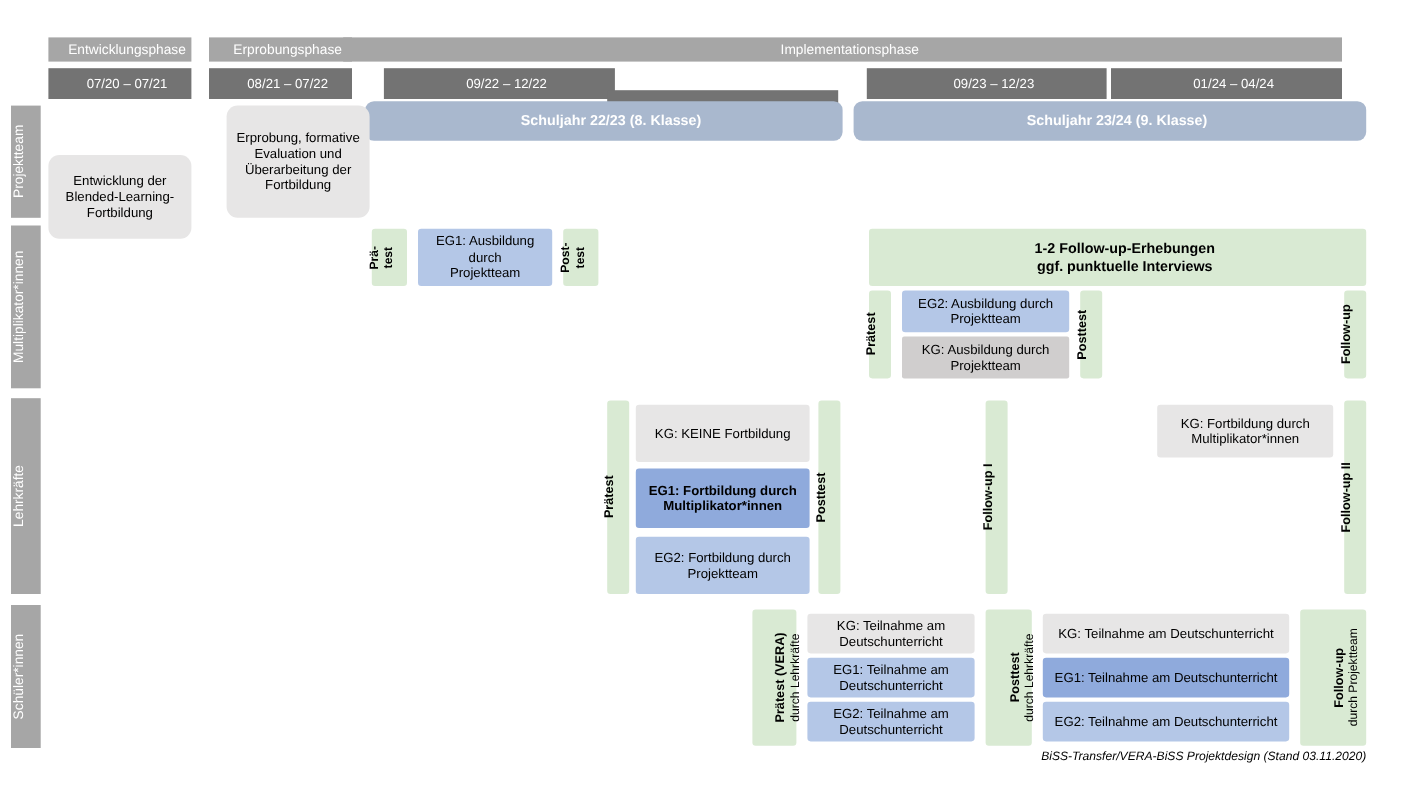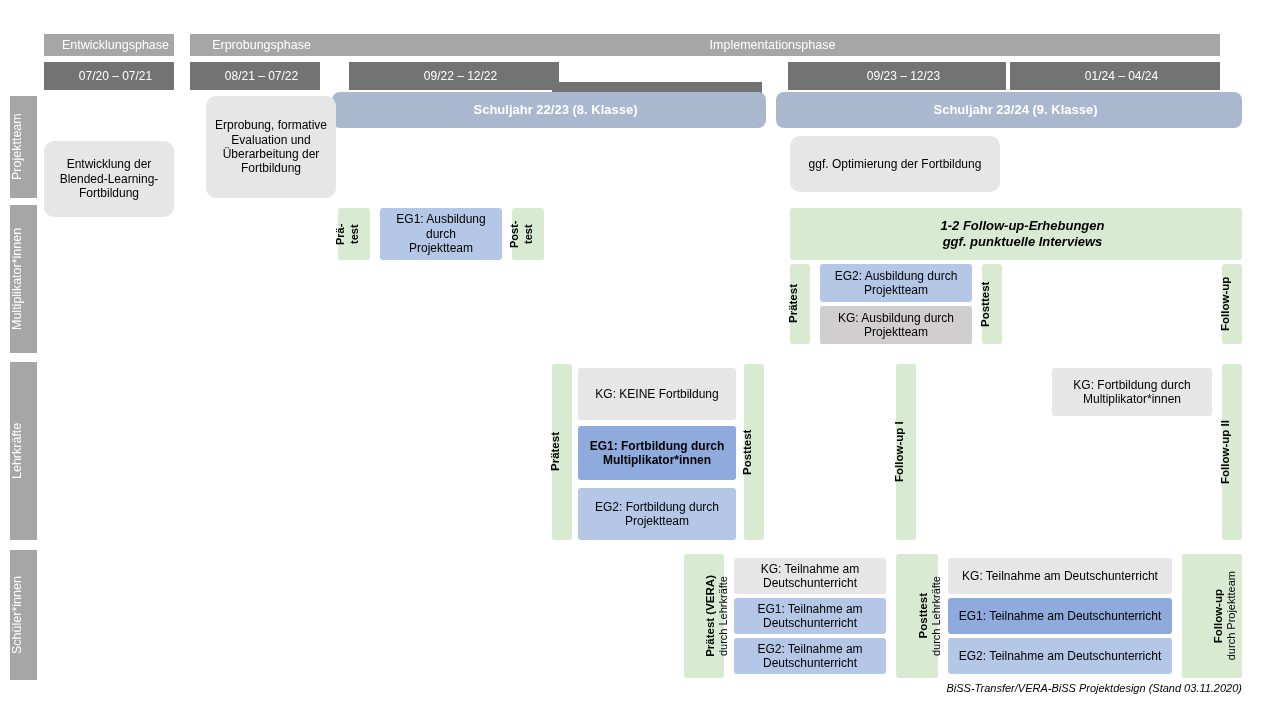--- a/index.html
+++ b/index.html
@@ -131,29 +131,28 @@
   <div class="abs datebar ctr" style="left:349px; top:62px; width:210px; height:28px;">09/22 – 12/22</div>
   <div class="abs datebar ctr" style="left:552px; top:62px; width:210px; height:40px;margin-top:20px;">01/23 – 04/23</div>
   <div class="abs datebar ctr" style="left:788px; top:62px; width:218px; height:28px;">09/23 – 12/23</div>
   <div class="abs datebar ctr" style="left:1010px; top:62px; width:210px; height:28px;">01/24 – 04/24</div>
 
   <div class="abs yearbar ctr" style="left:332px; top:92px; width:434px; height:36px;">Schuljahr 22/23 (8. Klasse)</div>
   <div class="abs yearbar ctr" style="left:776px; top:92px; width:466px; height:36px;">Schuljahr 23/24 (9. Klasse)</div>
 
   <div class="abs box-grey-round ctr" style="left:44px; top:96px; width:130px; height:76px; padding:4px;margin-top:45px;">Entwicklung der Blended-Learning-Fortbildung</div>
   <div class="abs box-grey-round ctr" style="left:206px; top:96px; width:130px; height:102px; padding:4px;">Erprobung, formative Evaluation und Überarbeitung der Fortbildung</div>
-  <div class="abs box-grey-round ctr" style="left:790px; top:136px; width:210px; height:56px; padding:4px;">ggf. Optimierung der Fortbildung</div>
 
   <div class="abs box-green ctr vtext bold" style="left:338px; top:208px; width:32px; height:52px; white-space:pre-line; font-size:11px;">Prä-
 test</div>
   <div class="abs box-blue-mid ctr" style="left:380px; top:208px; width:122px; height:52px; padding:13px;">EG1: Ausbildung durch Projektteam</div>
   <div class="abs box-green ctr vtext bold" style="left:512px; top:208px; width:32px; height:52px; white-space:pre-line; font-size:11px;">Post-
 test</div>
 
-  <div class="abs box-green-b ctr" style="left:790px; top:208px; width:452px; height:52px; white-space:pre-line; font-size:13px;font-style:italic;">1-2 Follow-up-Erhebungen
+  <div class="abs box-green-b ctr" style="left:790px; top:208px; width:452px; height:52px; white-space:pre-line; font-size:13px;">1-2 Follow-up-Erhebungen
 ggf. punktuelle Interviews</div>
 
   <div class="abs box-green ctr vtext bold" style="left:790px; top:264px; width:20px; height:80px; font-size:11.5px;">Prätest</div>
   <div class="abs box-blue-mid ctr" style="left:820px; top:264px; width:152px; height:38px; padding:3px;">EG2: Ausbildung durch Projektteam</div>
   <div class="abs box-grey-dark ctr" style="left:820px; top:306px; width:152px; height:38px; padding:3px;">KG: Ausbildung durch Projektteam</div>
   <div class="abs box-green ctr vtext bold" style="left:982px; top:264px; width:20px; height:80px; font-size:11.5px;">Posttest</div>
   <div class="abs box-green ctr vtext bold" style="left:1222px; top:264px; width:20px; height:80px; font-size:11.5px;">Follow-up</div>
 
   <div class="abs box-green ctr vtext bold" style="left:552px; top:364px; width:20px; height:176px; font-size:11.5px;">Prätest</div>
   <div class="abs box-grey ctr" style="left:578px; top:368px; width:158px; height:52px; padding:3px;">KG:  KEINE Fortbildung</div>

